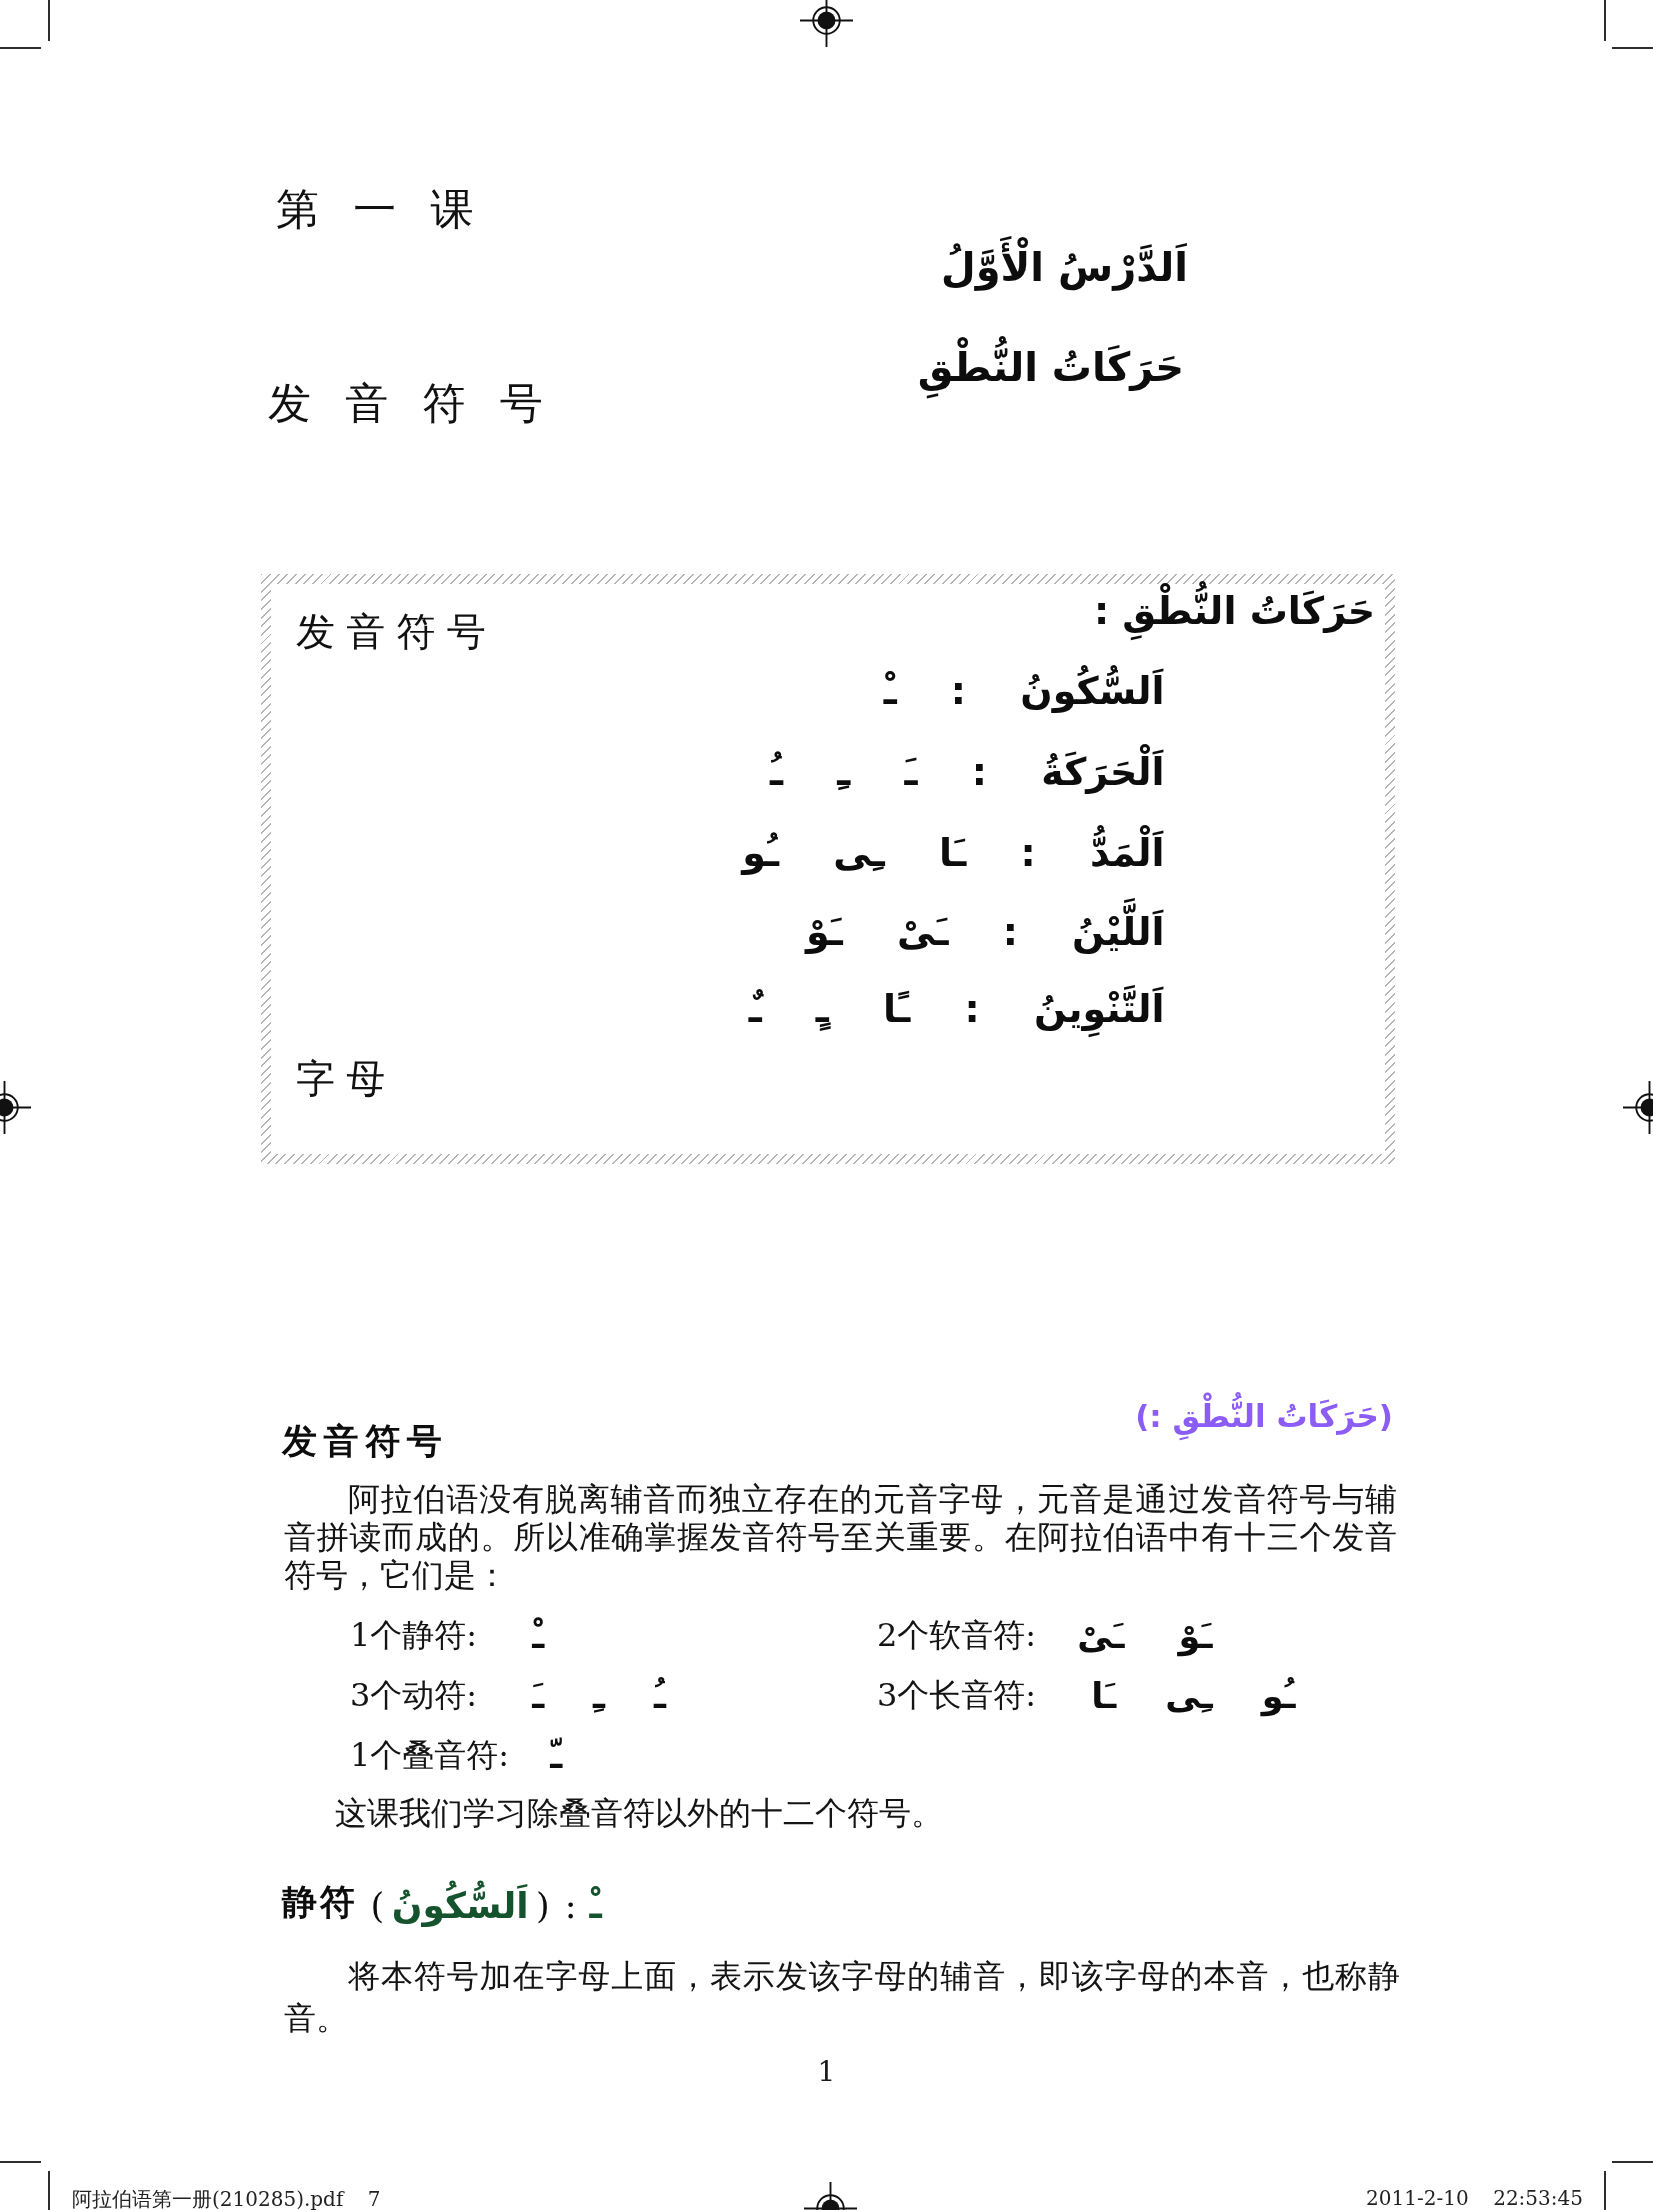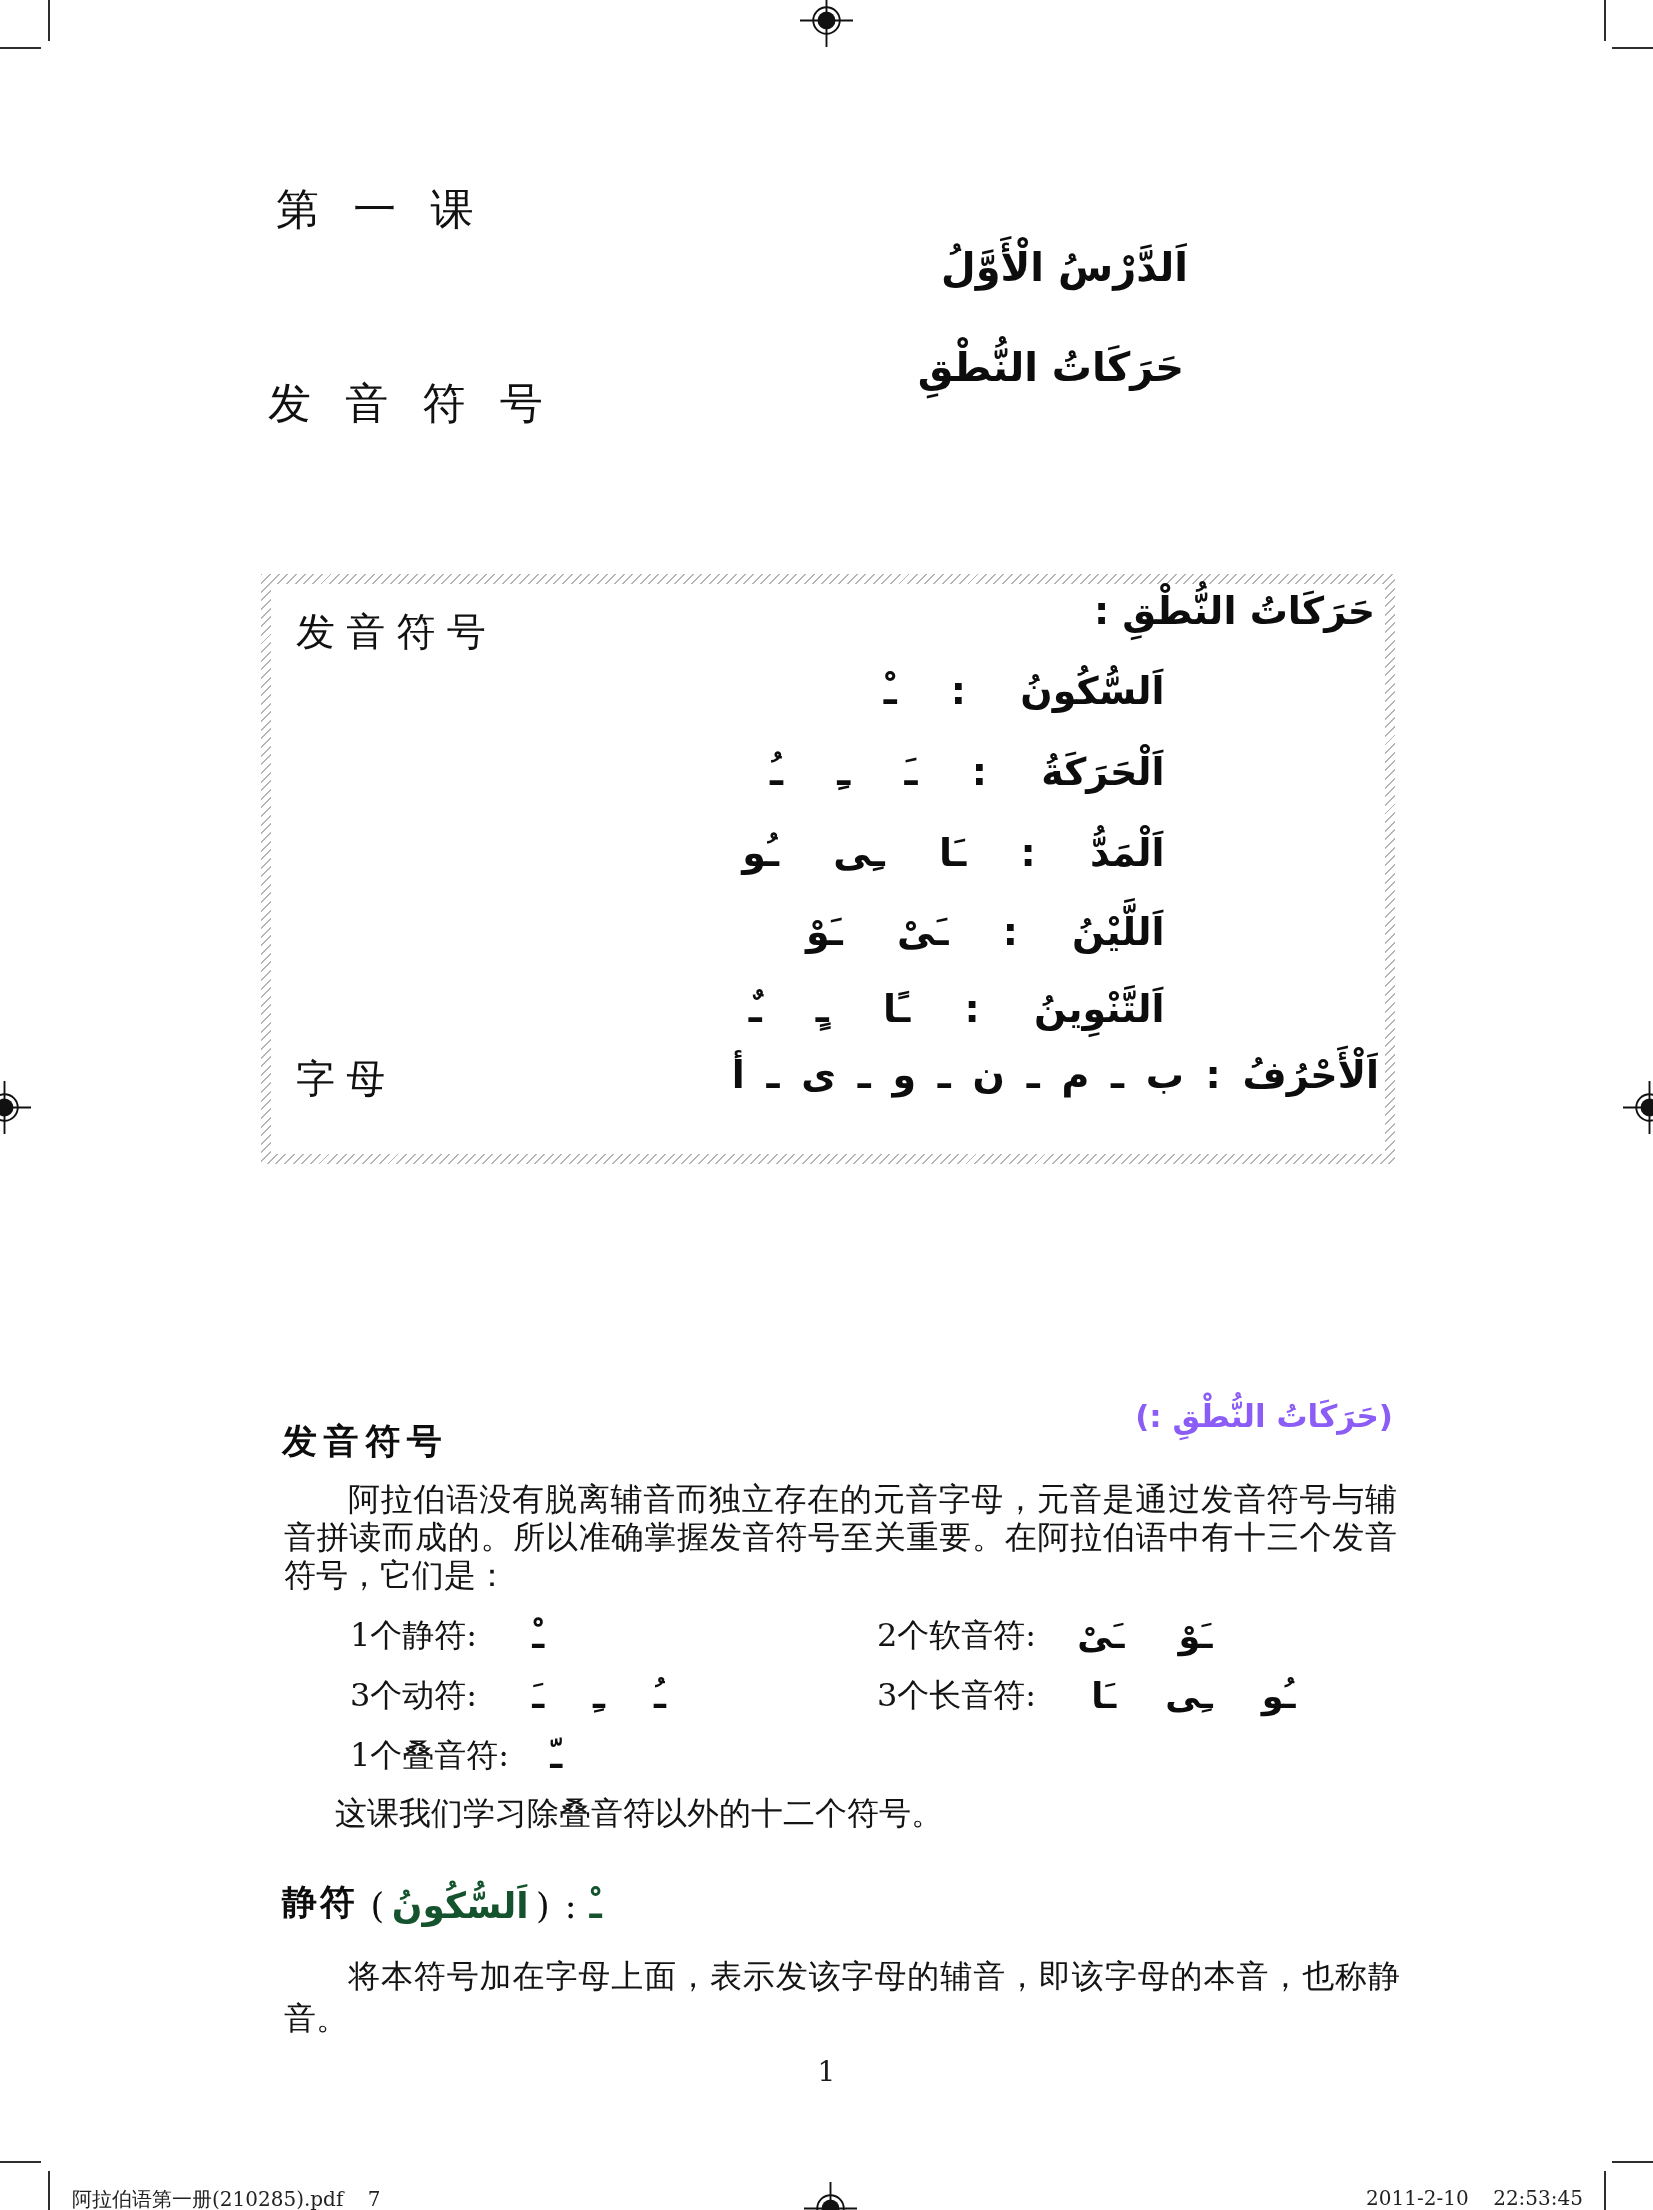--- a/index.html
+++ b/index.html
@@ -102,21 +102,20 @@
     <div class="abs box-label" style="left:24.5px;top:21px;">发音符号</div>
     <div class="abs box-ar box-ar-row" style="right:220px;top:77px;">اَلسُّكُونُ : ـْ</div>
 
     <div class="abs box-ar" style="right:9.4px;top:-3.8px;">حَرَكَاتُ النُّطْقِ :</div>
     <div class="abs box-ar box-ar-row" style="right:220px;top:158px;">اَلْحَرَكَةُ : ـَ ـِ ـُ</div>
     <div class="abs box-ar box-ar-row" style="right:220px;top:239px;">اَلْمَدُّ : ـَا ـِى ـُو</div>
     <div class="abs box-ar box-ar-row" style="right:220px;top:318px;">اَللَّيْنُ : ـَىْ ـَوْ</div>
     <div class="abs box-ar box-ar-row" style="right:220px;top:395px;">اَلتَّنْوِينُ : ـًا ـٍ ـٌ</div>
 
     <div class="abs box-label" style="left:24.5px;top:468px;">字母</div>
-    <div class="abs box-ar box-ar-letters" style="right:5.6px;top:461px;">اَلْأَحْرُفُ : ب ـ م ـ ن ـ و ـ ى ـ أ</div>
   </div>
 </div>
 
 <div class="abs sec-head-cn" style="left:282px;top:1418px;">发音符号</div>
 <div class="abs sec-head-ar" style="right:260px;top:1392px;">(حَرَكَاتُ النُّطْقِ :)</div>
 
 <div class="abs body-par" style="left:284px;top:1480px;width:1113px;">阿拉伯语没有脱离辅音而独立存在的元音字母，元音是通过发音符号与辅音拼读而成的。所以准确掌握发音符号至关重要。在阿拉伯语中有十三个发音符号，它们是：</div>
 
 <div class="abs sym-list" style="left:350px;top:1606px;width:1047px;">
   <div class="li">

